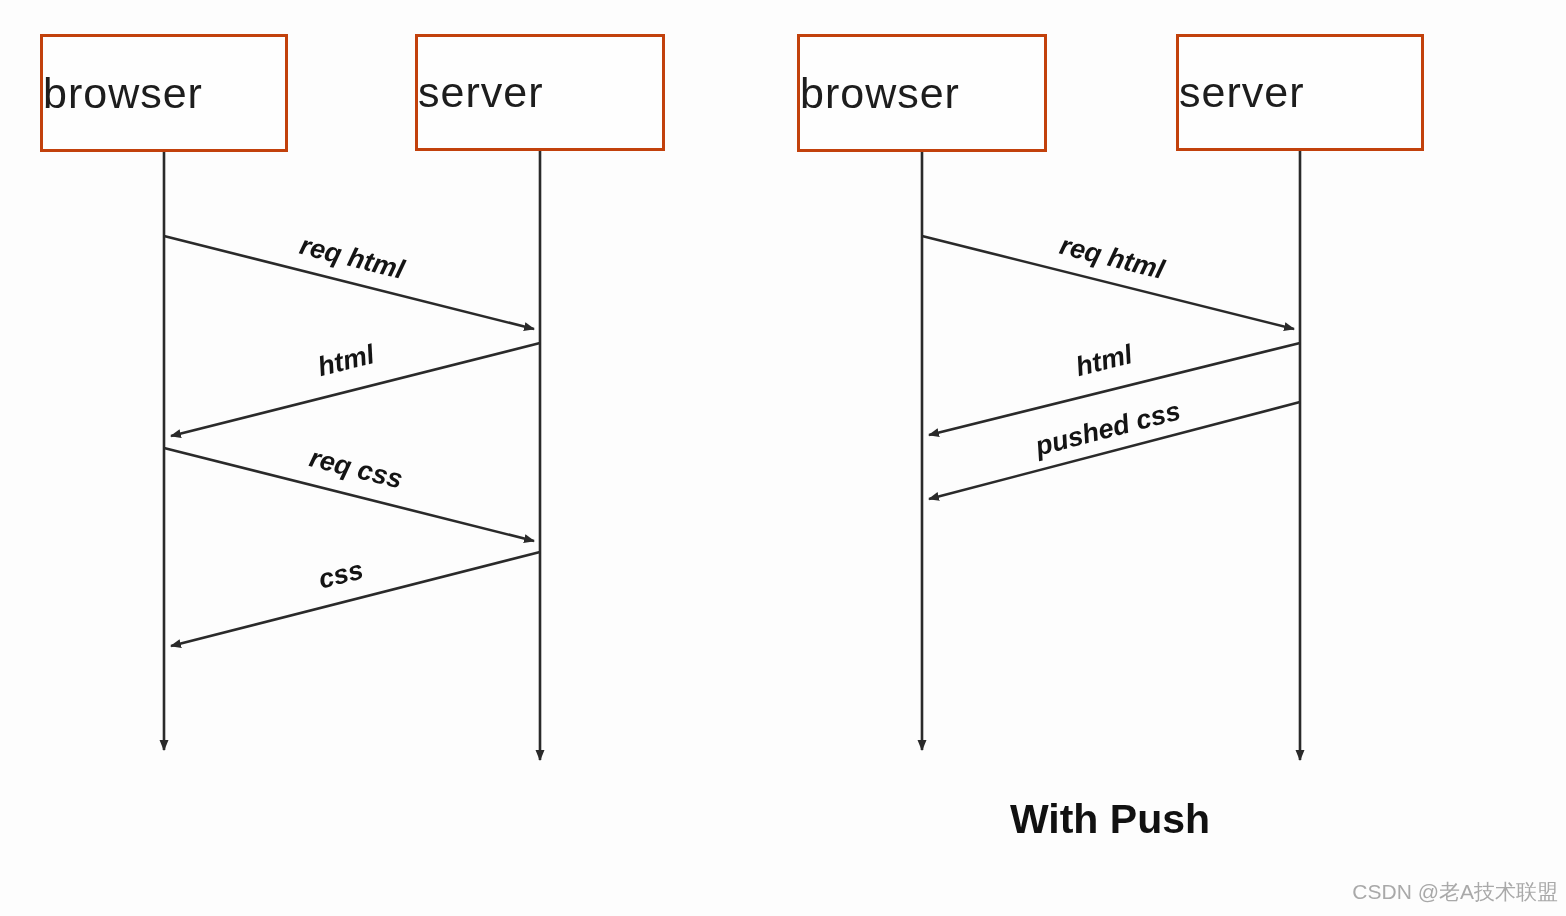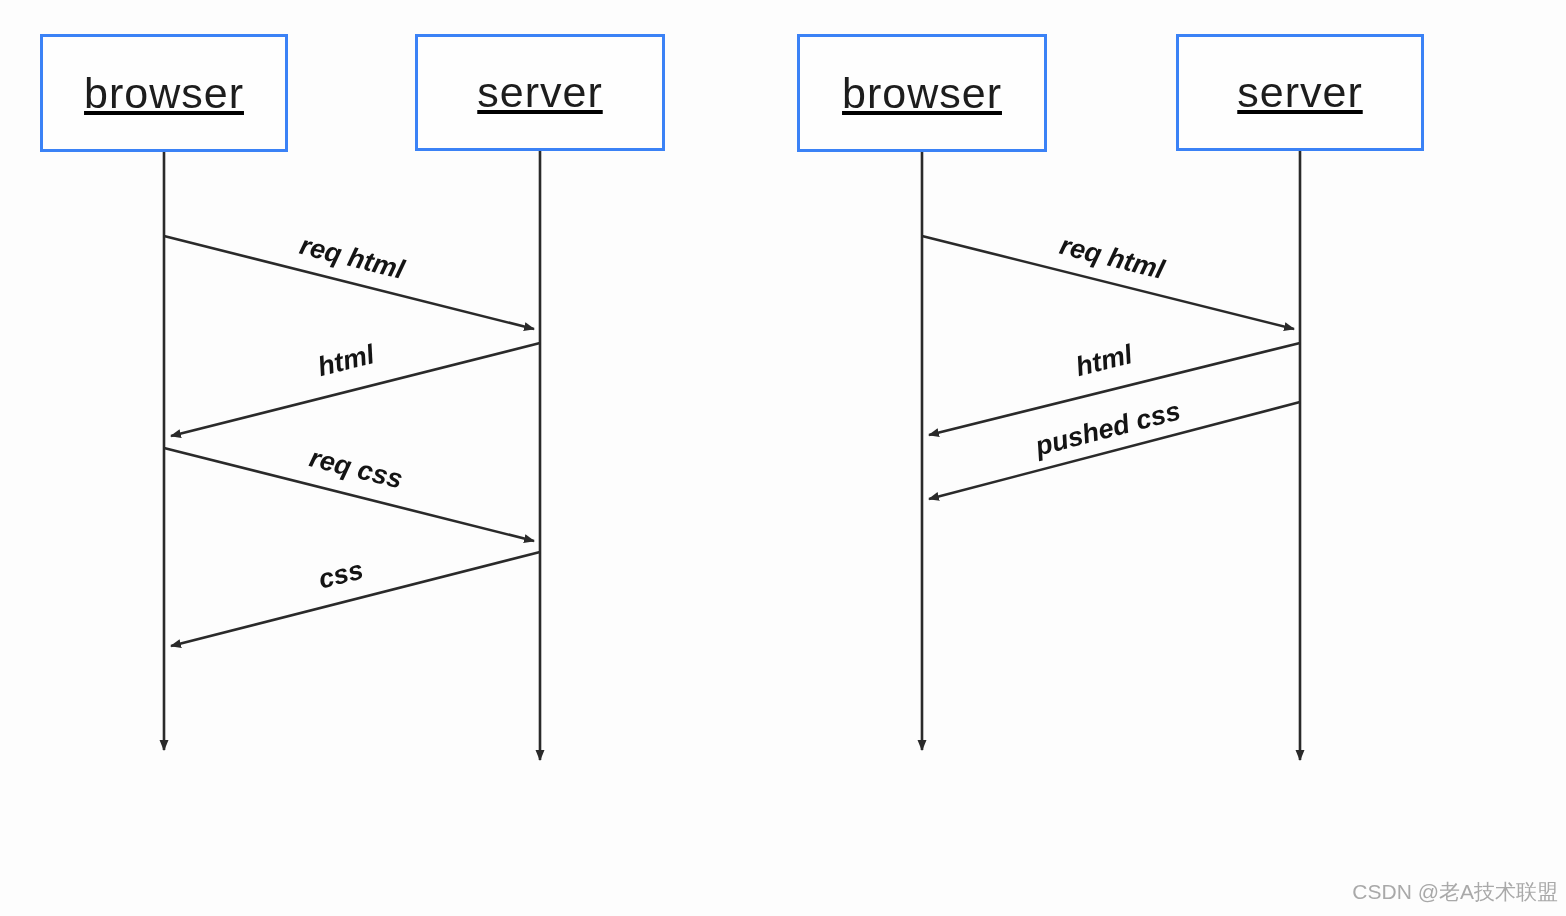--- a/index.html
+++ b/index.html
@@ -16,26 +16,25 @@
     font-family: "Liberation Sans", sans-serif;
   }
   #wires {
     position: absolute;
     left: 0; top: 0;
     width: 1566px; height: 916px;
   }
   .actor-box {
     position: absolute;
     box-sizing: border-box;
-    border: 3px solid #3b82f6;
+    border: 3px solid #c2410c;
     background: #fefefe;
     display: flex;
     align-items: center;
-    justify-content: center;
-    text-decoration: underline;
+    justify-content: flex-start;
   }
   .actor-label {
     font-size: 43px;
     color: #1d1d1d;
     letter-spacing: 1px;
   }
   .msg-label {
     position: absolute;
     font-size: 27px;
     font-weight: bold;
@@ -106,16 +105,17 @@
     <span class="actor-label">browser</span>
   </div>
   <div class="actor-box" style="left:1176px; top:34px; width:248px; height:117px;">
     <span class="actor-label">server</span>
   </div>
 
   <div class="msg-label" style="left:1112px; top:258px; transform:translate(-50%,-50%) rotate(14deg);">req html</div>
   <div class="msg-label" style="left:1104px; top:361px; transform:translate(-50%,-50%) rotate(-14deg);">html</div>
   <div class="msg-label" style="left:1108px; top:429px; transform:translate(-50%,-50%) rotate(-14.5deg);">pushed css</div>
 
+  <div class="caption" style="left:1110px; top:796px;">With Push</div>
 
   <div class="watermark">CSDN @老A技术联盟</div>
 
 </div>
 
 </body></html>

